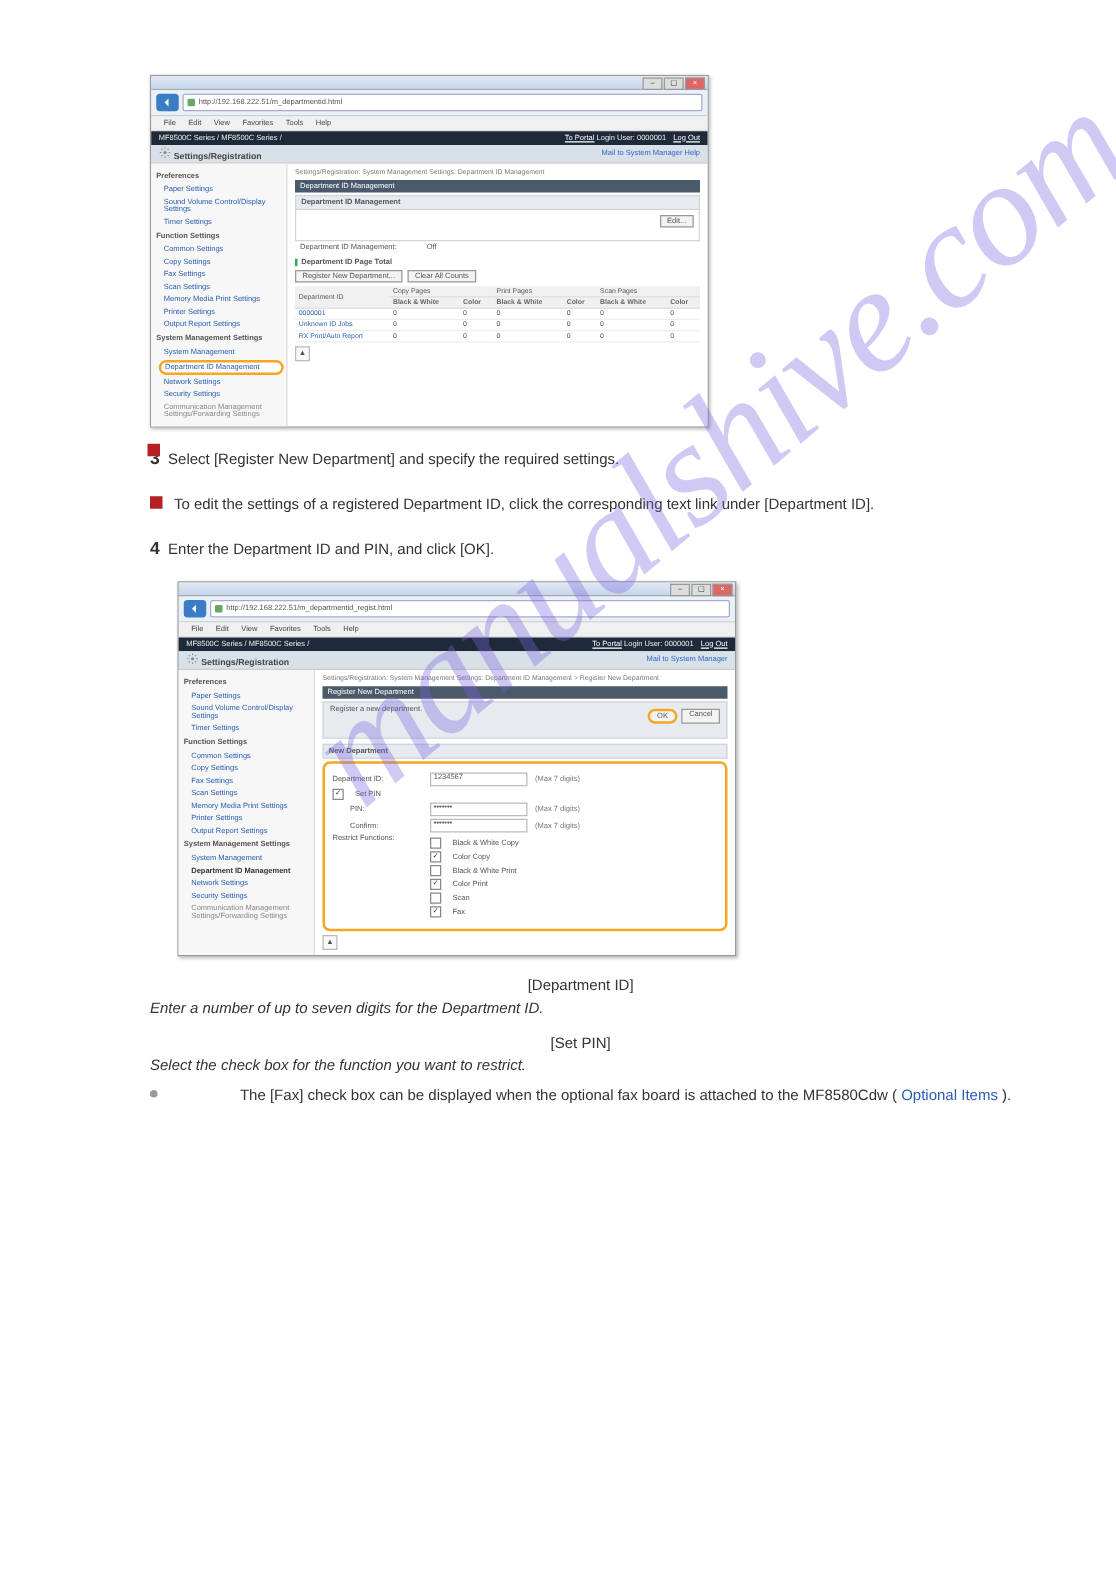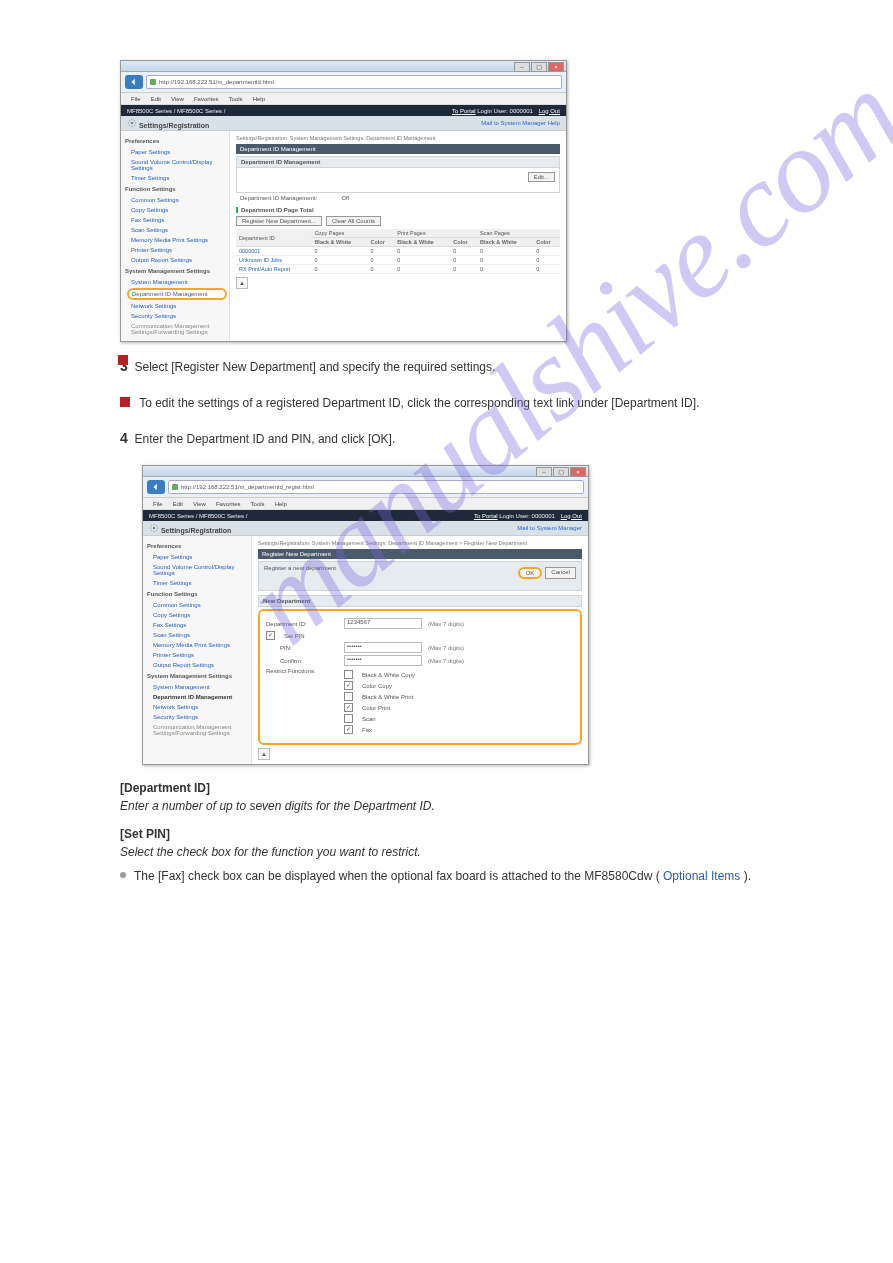--- a/index.html
+++ b/index.html
@@ -130,24 +130,24 @@
   .flabel { width: 72px; }
   .flabel.sub { padding-left: 14px; width: 58px; }
   .finput { border: 1px solid #bbb; background: #fff; height: 9px; width: 72px; font-size: 6px; padding: 0 2px; color: #555; }
   .hint { color: #777; }
   .cbx { width: 7px; height: 7px; border: 1px solid #888; background: #fff; display: inline-block; margin-right: 3px; }
   .cbx.checked::after { content: '✓'; font-size: 6px; color: #333; display: block; line-height: 7px; text-align: center; }
   
   .doc-text { font-size: 12px; line-height: 1.5; color: #333; margin: 8px 0 16px 0; }
   .red-square { display: inline-block; width: 10px; height: 10px; background: #b52025; margin-right: 6px; vertical-align: baseline; }
   .link { color: #2a5db0; }
-  .field-name { font-weight: bold; display: block; margin-top: 10px; }
+  .field-name { font-weight: normal; display: block; margin-top: 10px; text-align: center; }
   .sub-desc { margin-left: 0; font-style: italic; }
   .note-head { font-weight: bold; margin-top: 12px; }
-  .bullet { margin: 6px 0; padding-left: 14px; position: relative; }
+  .bullet { margin: 6px 0; padding-left: 14px; position: relative; text-align: right; }
   .bullet::before {
     content: ''; position: absolute; left: 0; top: 5px;
     width: 6px; height: 6px; background: #999; border-radius: 50%;
   }
   .step-num { font-weight: bold; font-size: 14px; }
 </style>
 </head>
 <body>
 
 <div class="watermark">manualshive.com</div>

